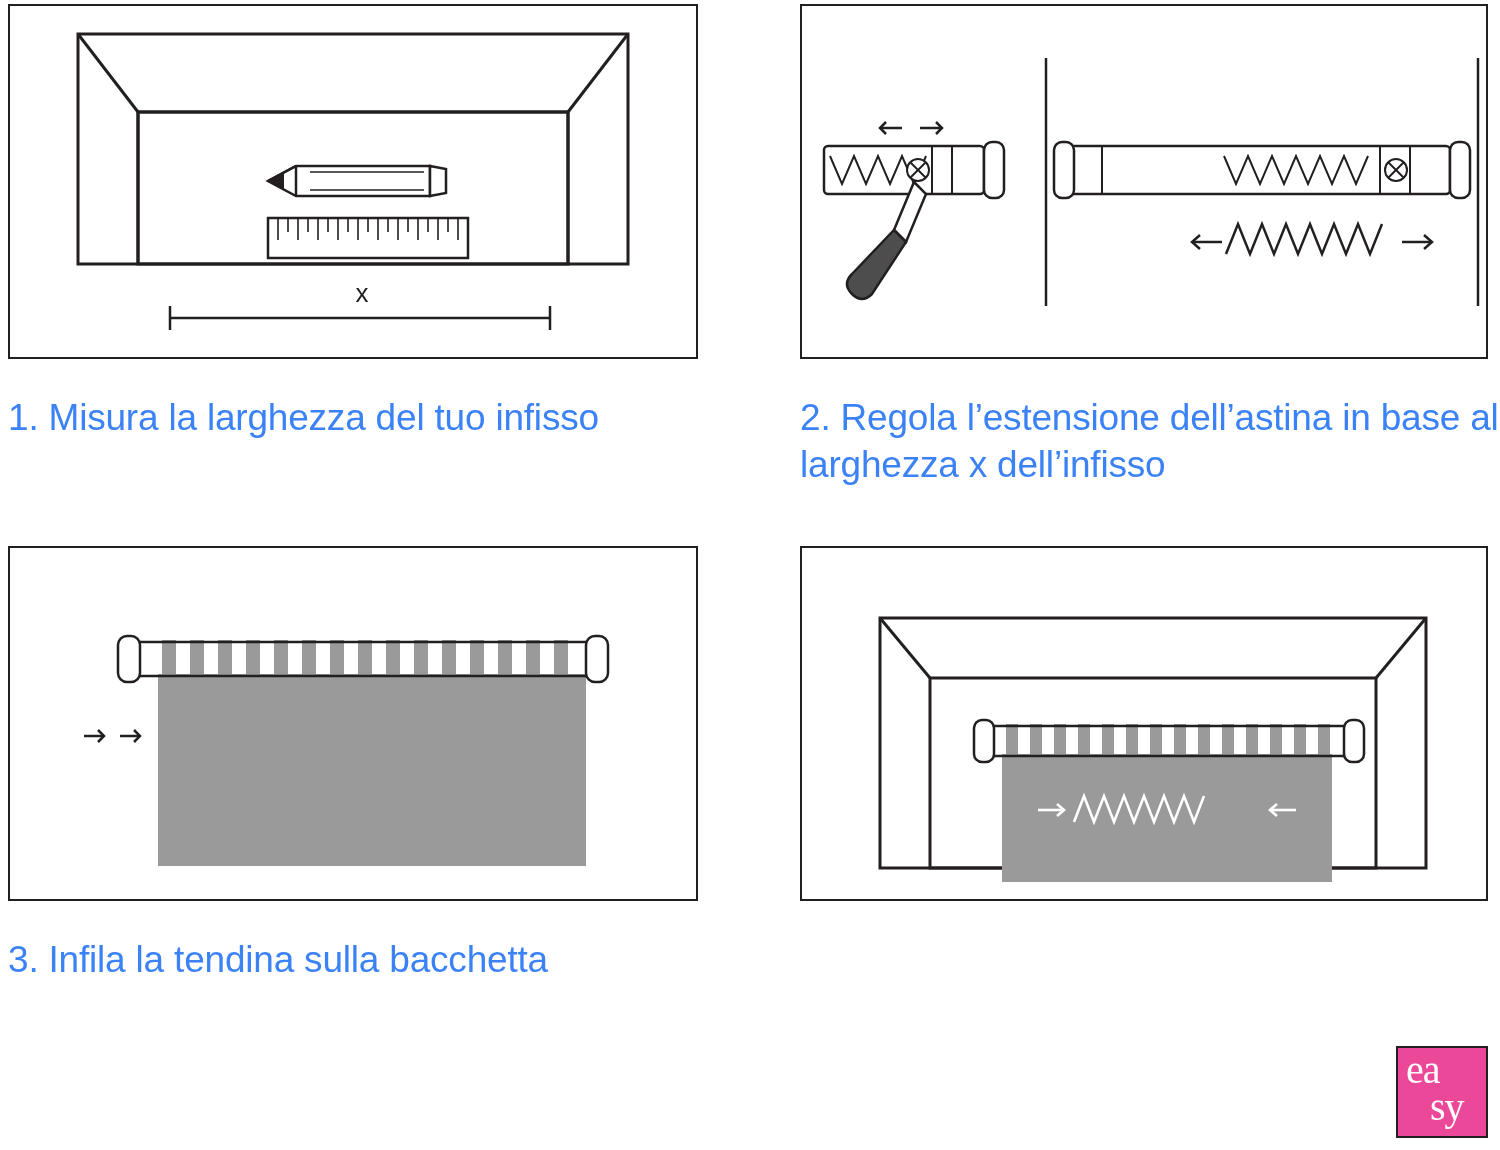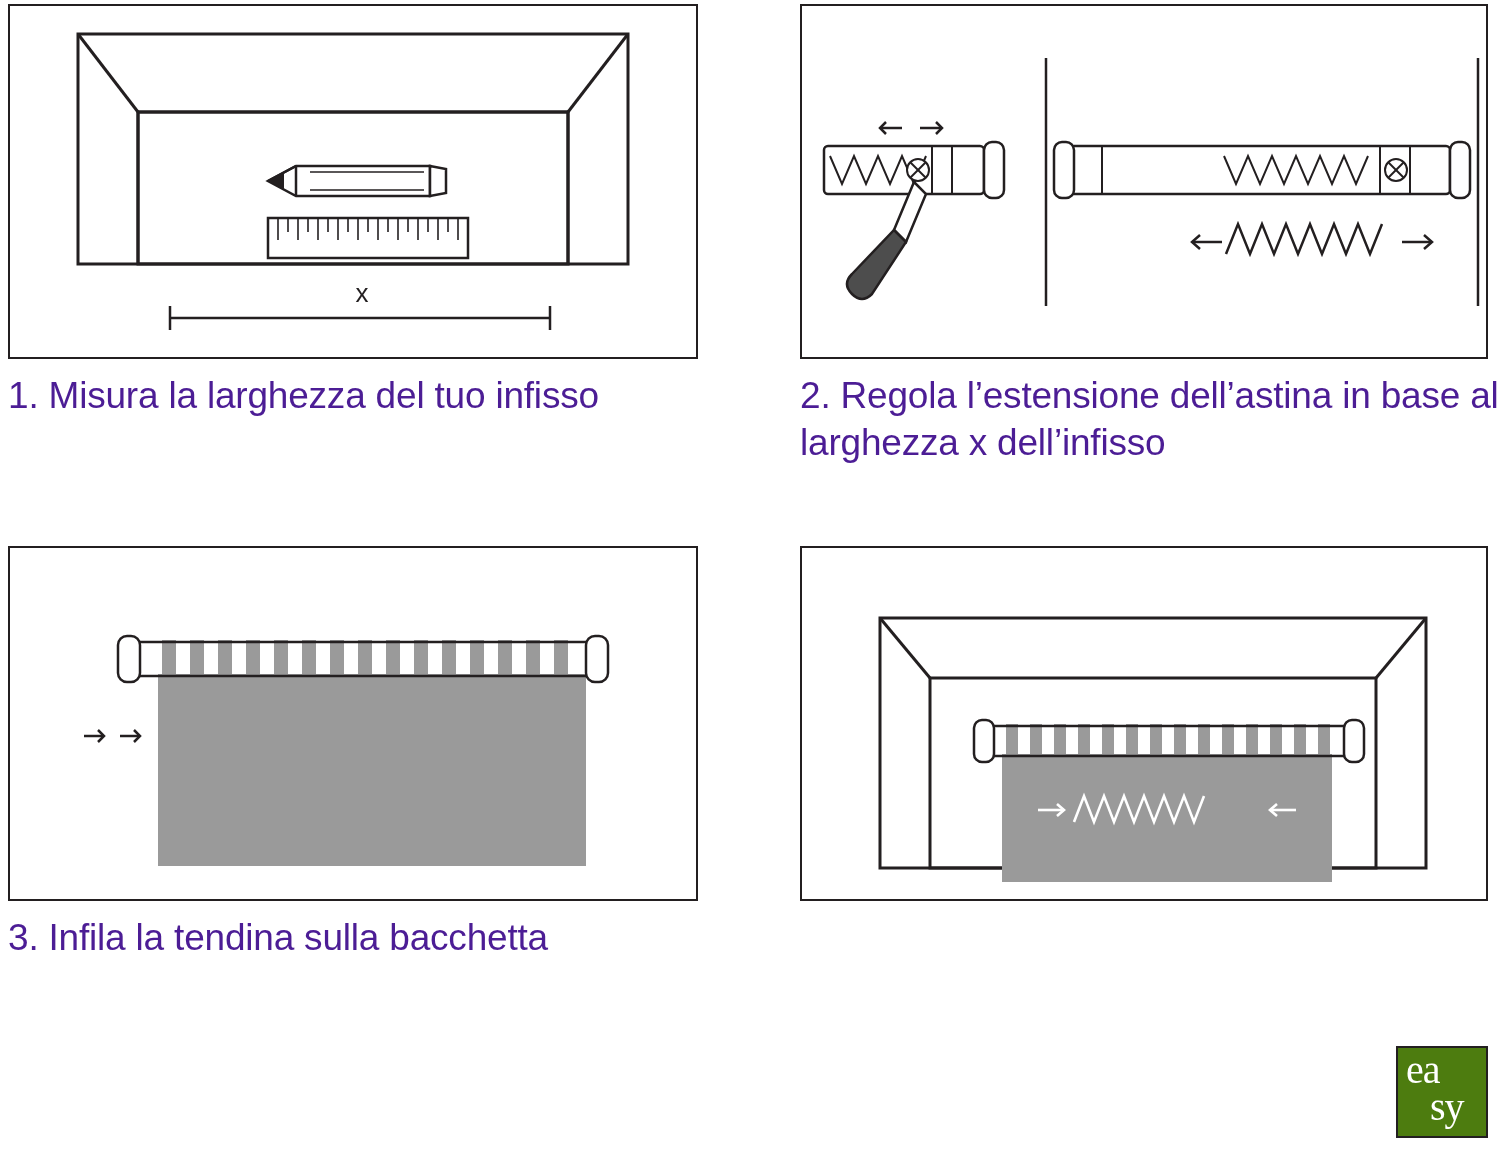--- a/index.html
+++ b/index.html
@@ -28,43 +28,43 @@
     box-sizing: border-box;
     border: 2px solid #231f20;
     background: #ffffff;
     position: relative;
     overflow: hidden;
   }
   .caption {
     font-size: 37px;
     line-height: 1.26;
     letter-spacing: -0.2px;
-    margin-top: 14px;
-    color: #4c1d95;
+    margin-top: 36px;
+    color: #3b82f6;
     font-weight: 400;
   }
 
   
   #step-1 { left: 8px;  top: 4px;  width: 690px; }
   #step-2 { left: 800px; top: 4px; width: 772px; }
   #step-3 { left: 8px;  top: 546px; width: 750px; }
   #step-4 { left: 800px; top: 546px; width: 688px; }
 
   #step-1 .panel, #step-3 .panel { width: 690px; height: 355px; }
   #step-2 .panel, #step-4 .panel { width: 688px; height: 355px; }
 
   svg { display: block; }
 
   .logo {
     position: absolute;
     left: 1396px;
     top: 1046px;
     width: 88px;
     height: 88px;
-    background: #4d7c0f;
+    background: #ec4899;
     color: #ffffff;
     border: 2px solid #231f20;
   }
   .logo-text {
     position: absolute;
     left: 8px;
     top: 4px;
     font-size: 40px;
     line-height: 0.92;
     font-family: "Liberation Serif", serif;

